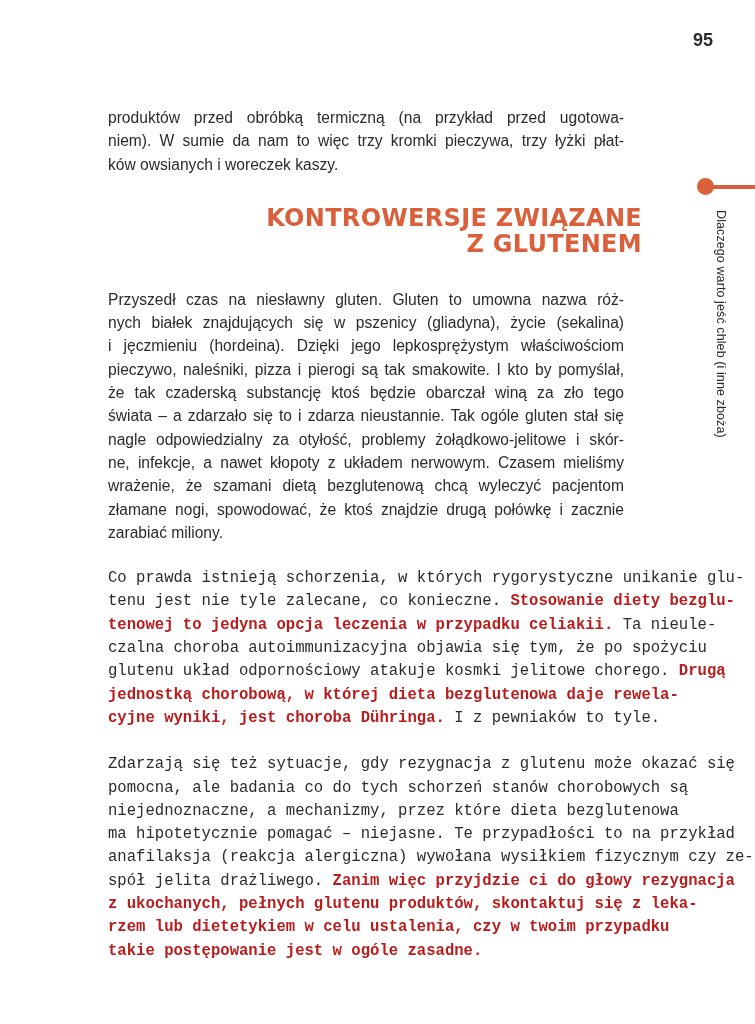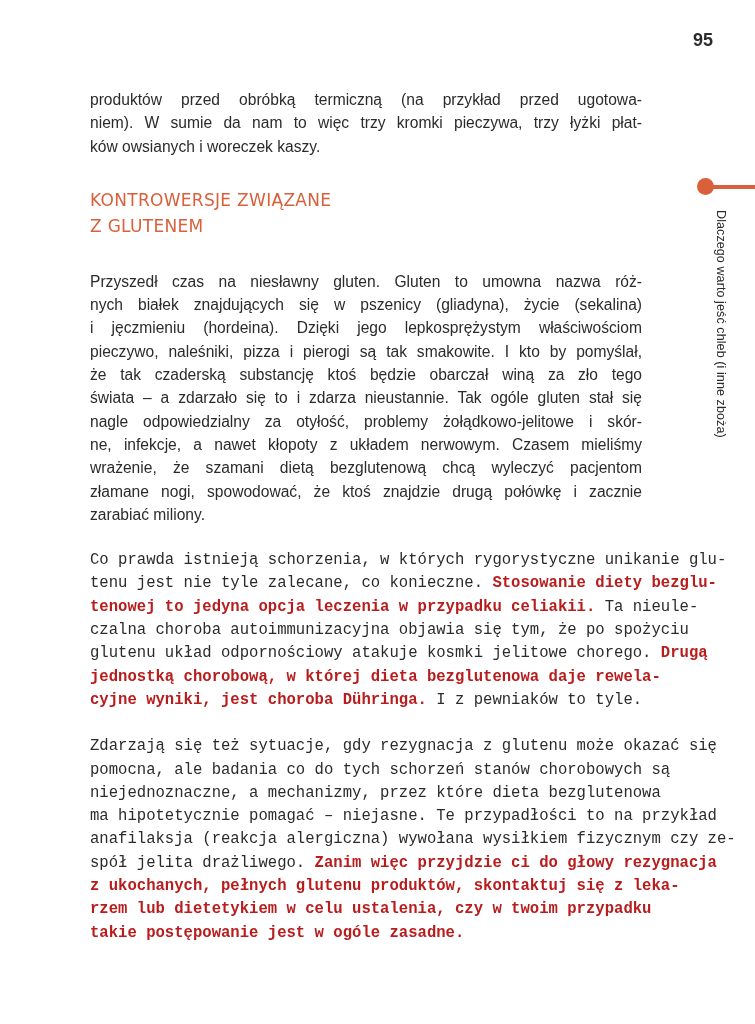--- a/index.html
+++ b/index.html
@@ -20,25 +20,25 @@
     position: absolute; left: 10px; top: 7px; width: 48px; height: 3.5px; background: #d9603b;
   }
   .side-title {
     position: absolute; top: 210px; left: 714px; writing-mode: vertical-rl;
     font-size: 12.5px; color: #2b2b2b; letter-spacing: 0.1px; white-space: nowrap;
   }
   .content {
     position: absolute; left: 90px; top: 88px; width: 552px;
     font-size: 15.6px; line-height: 23.3px; text-align: justify;
   }
-  .content p { margin: 0; }
+  .content p { margin: 18px; }
   .content p.after-gap { margin-top: 23px; font-family: Liberation Mono, monospace; }
   .heading {
-    text-align: left; color: #d9603b; font-weight: 400; font-family: "DejaVu Sans", sans-serif;
-    font-size: 17px; line-height: 26px; letter-spacing: 0.3px; margin: 29px 0 31px 0;
+    text-align: right; color: #d9603b; font-weight: 700; font-family: "DejaVu Sans", sans-serif;
+    font-size: 24px; line-height: 26px; letter-spacing: 0.3px; margin: 29px 0 31px 0;
     font-variant: small-caps; text-transform: uppercase;
   }
   .hl { color: #b91c1c; font-weight: bold; }
   .line-block { display: block; text-align: justify; text-align-last: justify; white-space: nowrap; }
   .line-block.last { text-align-last: left; }
 </style>
 </head>
 <body>
 
 <div class="page-number">95</div>

